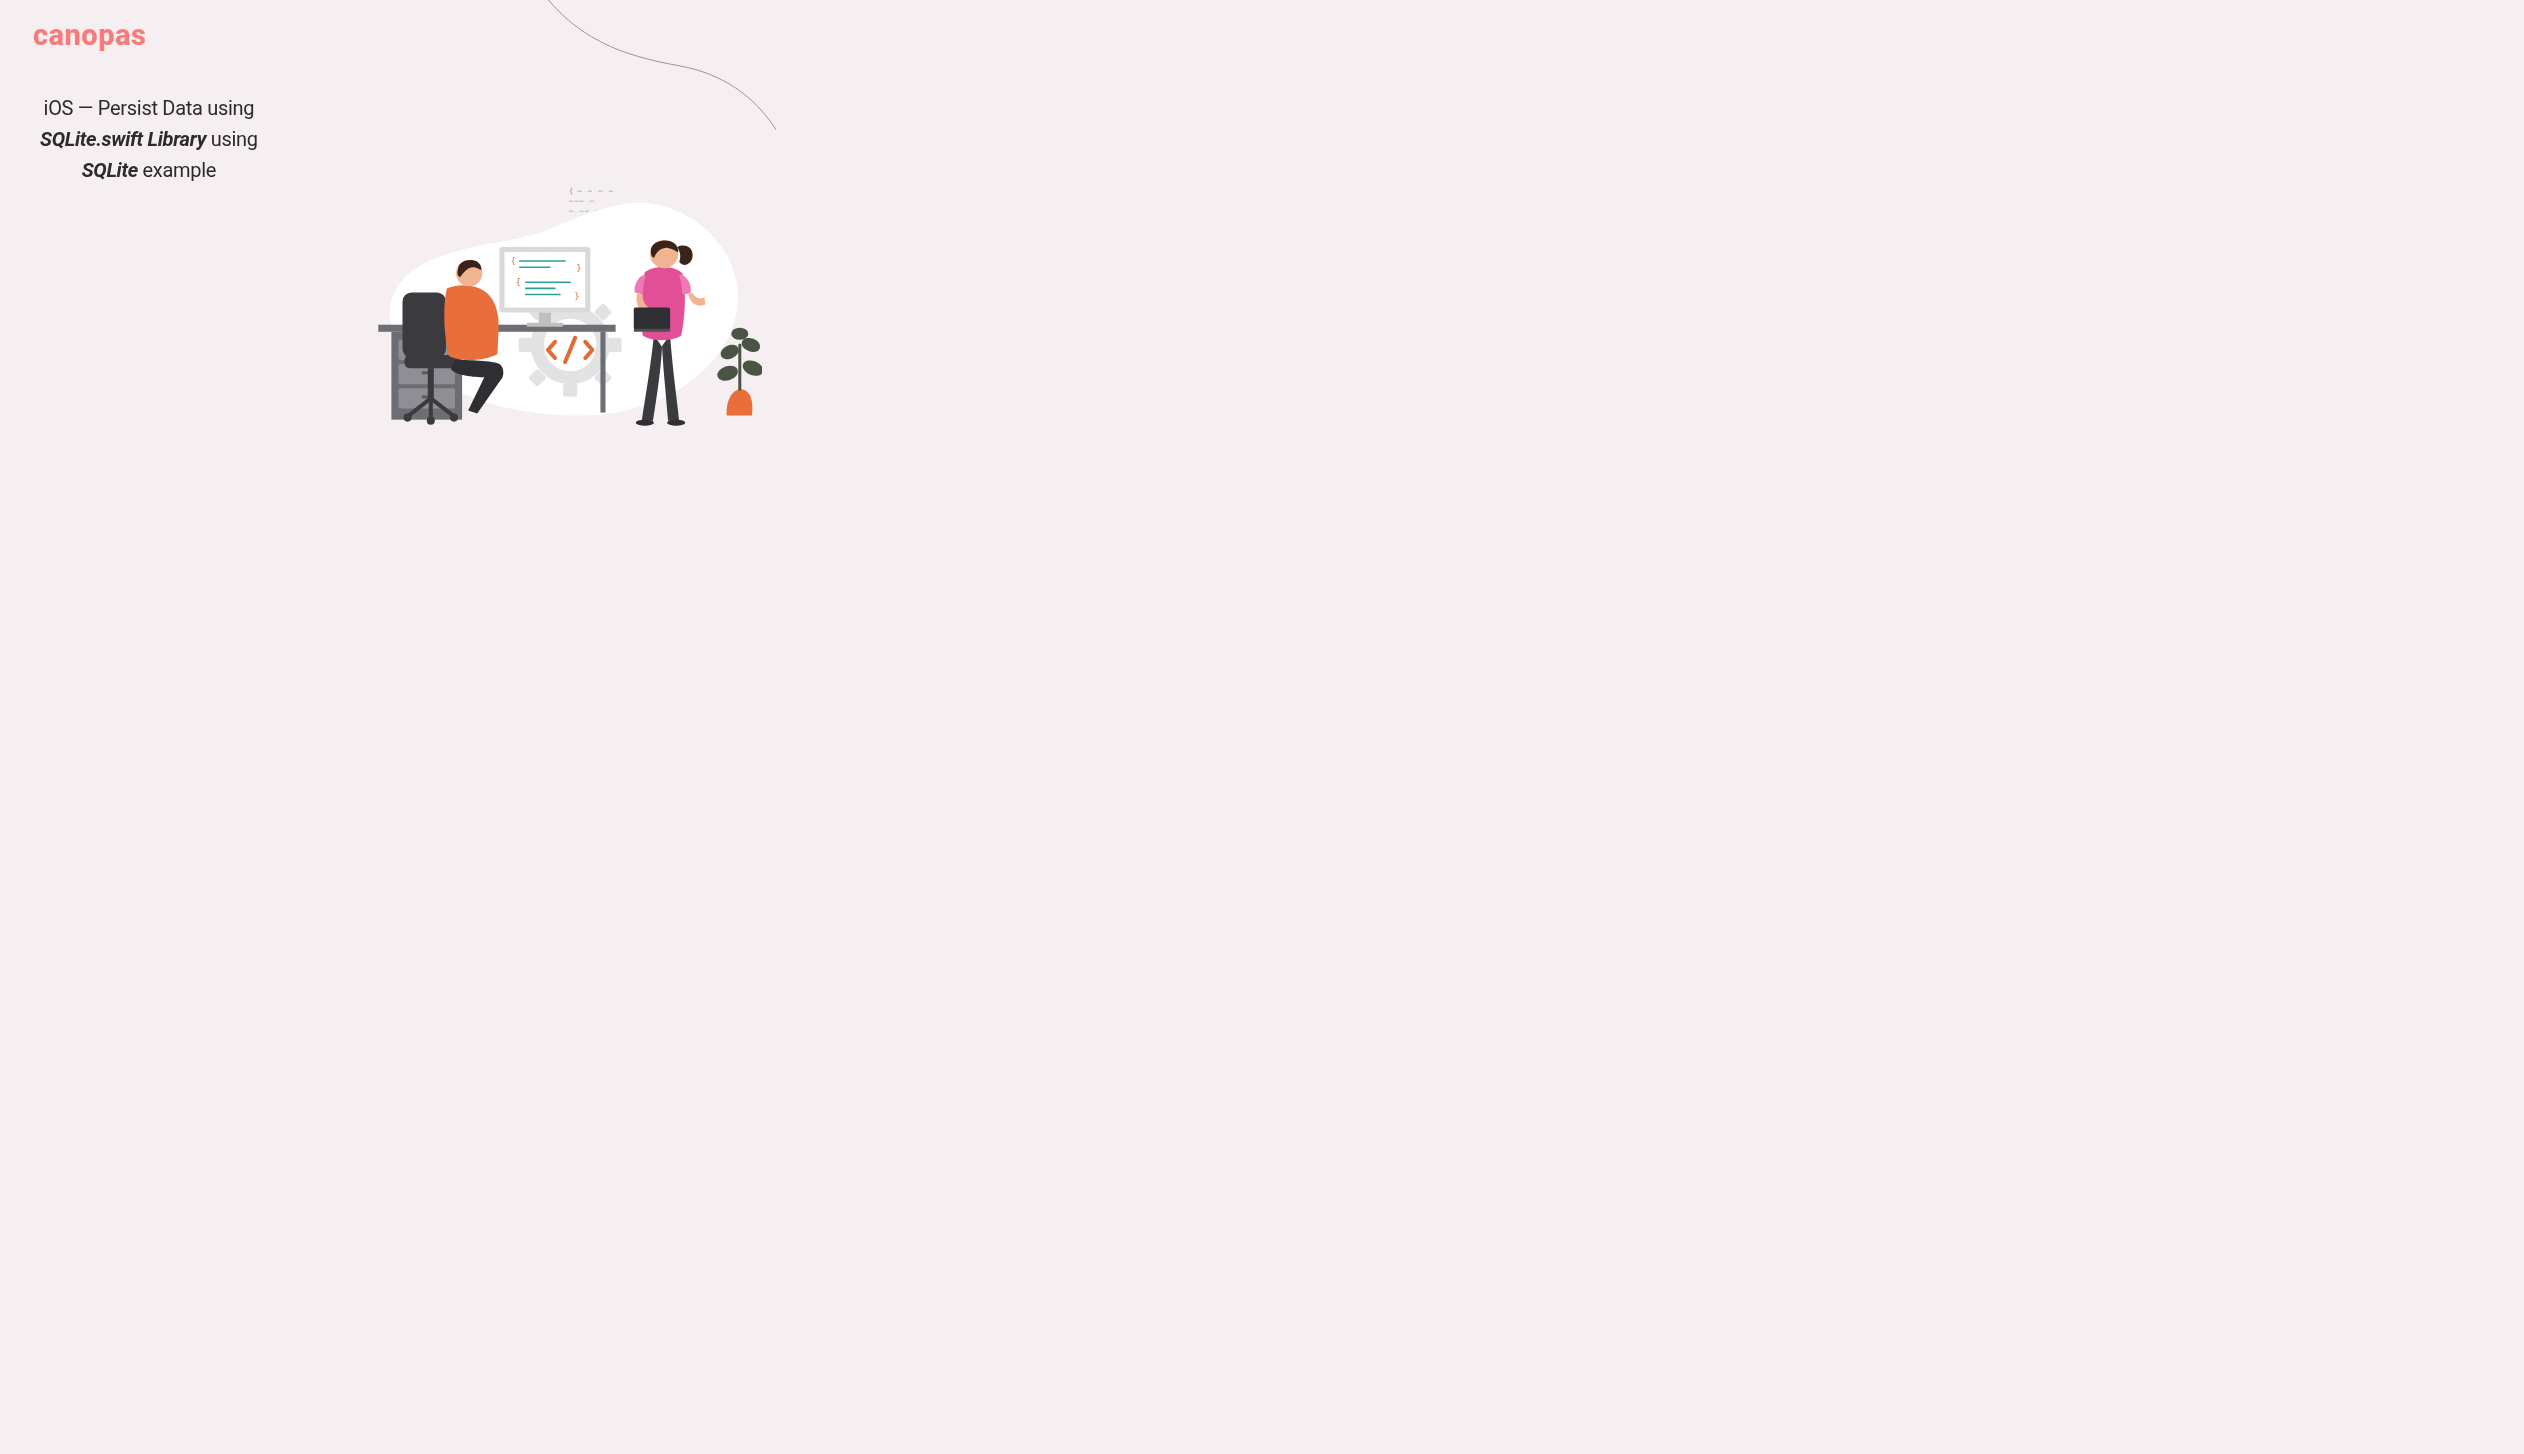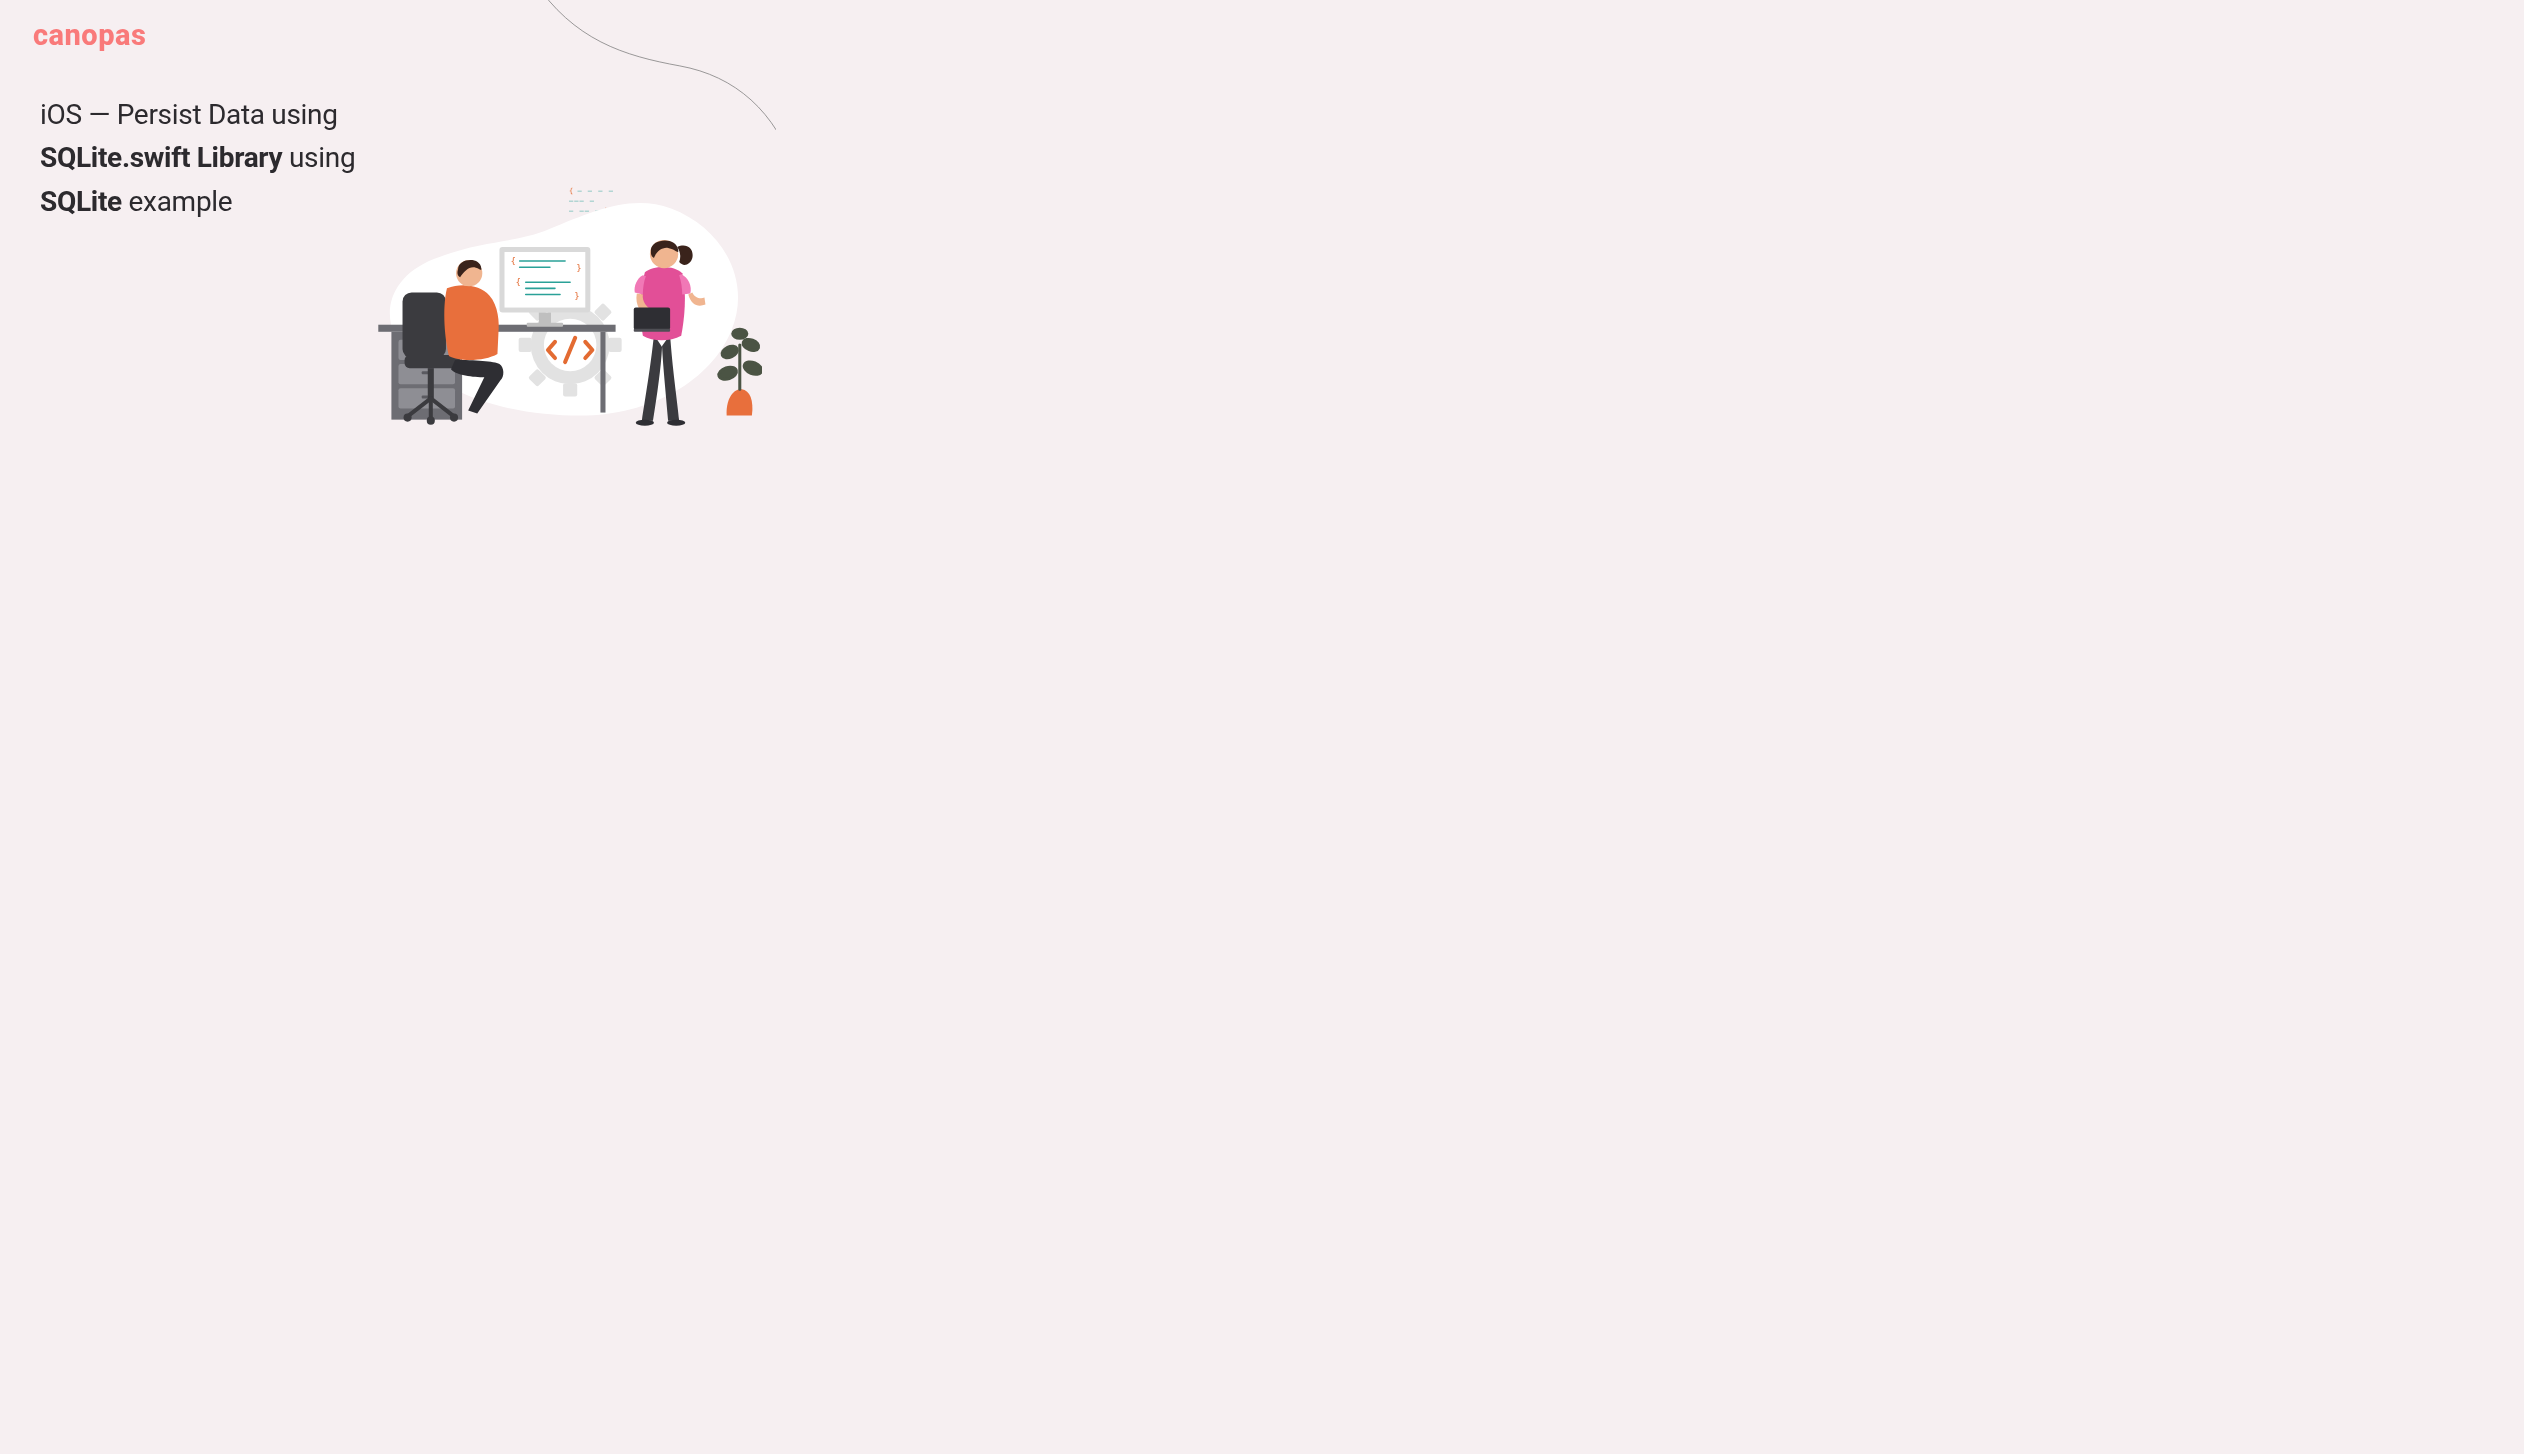--- a/index.html
+++ b/index.html
@@ -39,26 +39,27 @@
     letter-spacing:0.5px;
     font-size:29px;
     color:var(--accent);
     display:flex;align-items:center;gap:1px;
   }
 
   
   .headline{
     position:absolute;
     left:40px;top:93px;
-    font-size:28px;
+    font-size:20px;
     line-height:1.55;
     font-weight:400;
     letter-spacing:-0.3px;
-  }
-  .headline .bold{font-weight:700;}
+    text-align:center;
+  }
+  .headline .bold{font-weight:700;font-style:italic;}
 
   
   .stage{
     position:absolute;
     right:14px;bottom:5px;
     width:414px;height:258px;
     pointer-events:none;
   }
   .stage svg{position:absolute;inset:0;width:100%;height:100%;}
 

